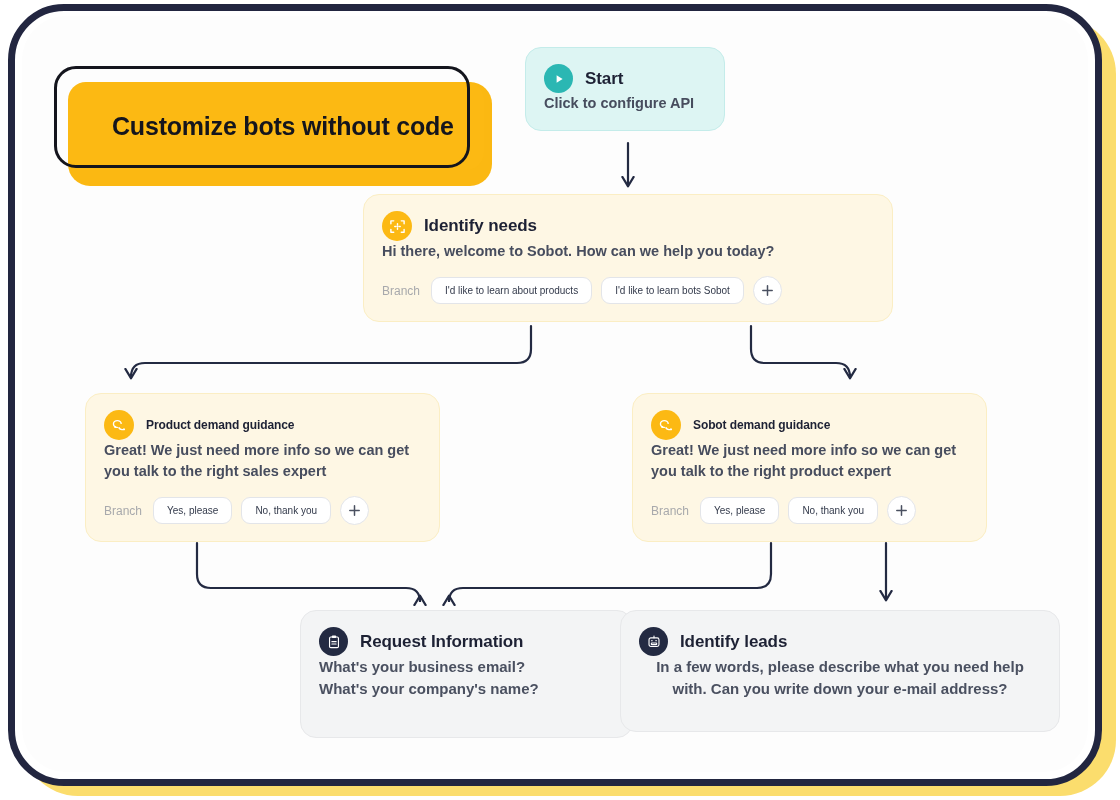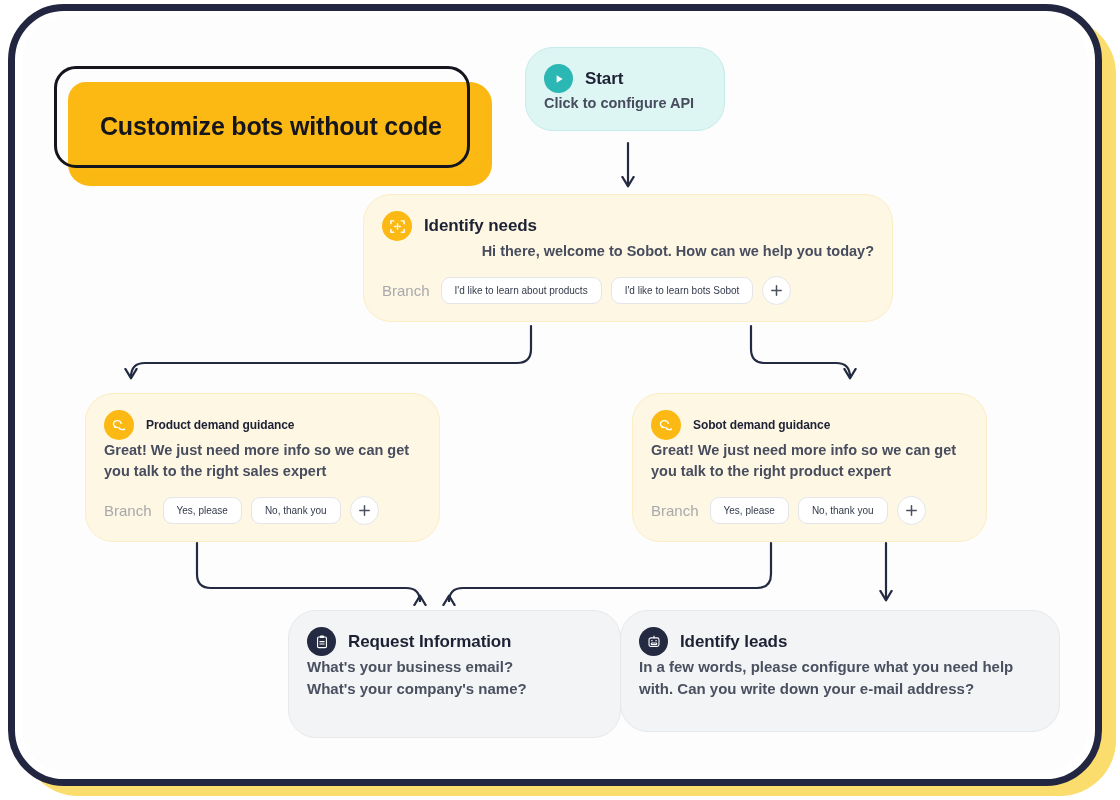--- a/index.html
+++ b/index.html
@@ -92,34 +92,34 @@
   .banner-fill {
     position: absolute;
     left: 14px;
     top: 16px;
     width: 416px;
     height: 88px;
     background: #fcb913;
     border-radius: 18px;
     display: flex;
     align-items: center;
-    padding-left: 32px;
+    padding-left: 44px;
   }
   .banner-text {
     font-size: 25px;
     font-weight: 700;
     color: #14151d;
     letter-spacing: -0.2px;
     white-space: nowrap;
   }
 
   
   .node {
     position: absolute;
-    border-radius: 28px;
+    border-radius: 16px;
     padding: 16px 18px 16px 18px;
   }
   .node.teal {
     background: #ddf5f3;
     border: 1px solid #c4ecea;
   }
   .node.cream {
     background: #fef7e4;
     border: 1px solid #fbeec4;
   }
@@ -164,21 +164,21 @@
   .avatar.dark-av { background: #232a42; width: 29px; height: 29px; }
 
   
   .branch-row {
     margin-top: 14px;
     display: flex;
     align-items: center;
     gap: 9px;
   }
   .branch-label {
-    font-size: 15px;
+    font-size: 12px;
     color: #a8a9ac;
     margin-right: 2px;
   }
   .chip {
     background: #ffffff;
     border: 1px solid #e3e5e9;
     border-radius: 9px;
     padding: 7px 13px;
     font-size: 10px;
     color: #333a4b;
@@ -192,25 +192,25 @@
     background: #ffffff;
     display: flex;
     align-items: center;
     justify-content: center;
     flex: 0 0 auto;
   }
   .plus-btn svg { display: block; }
 
   
   #node-start          { left: 525px; top: 47px;  width: 200px; }
-  #node-identify-needs { left: 363px; top: 194px; width: 530px; text-align: right; }
+  #node-identify-needs { left: 363px; top: 194px; width: 530px; }
   #node-product        { left: 85px;  top: 393px; width: 355px; }
   #node-sobot          { left: 632px; top: 393px; width: 355px; }
-  #node-request-info   { left: 288px; top: 610px; width: 333px; height: 128px;}
-  #node-identify-leads { left: 620px; top: 610px; width: 440px; height: 122px;}
+  #node-request-info   { left: 300px; top: 610px; width: 333px; height: 128px;}
+  #node-identify-leads { left: 620px; top: 610px; width: 440px; height: 122px; text-align: center;}
 </style>
 </head>
 <body>
 
 <div id="stage">
 
   <div class="frame-yellow"></div>
   <div class="frame-dark"></div>
   <div class="canvas"></div>
 
@@ -353,16 +353,16 @@
         <svg width="16" height="16" viewBox="0 0 18 18" fill="none" stroke="#ffffff" stroke-width="1.25" stroke-linejoin="round" stroke-linecap="round">
           <path d="M9 2.2 V4.3"></path>
           <rect x="3.4" y="4.4" width="11.2" height="9.6" rx="2.1"></rect>
           <rect x="5.9" y="6.7" width="1.5" height="1.5" rx="0.3" fill="#ffffff" stroke="none"></rect>
           <rect x="10.6" y="6.7" width="1.5" height="1.5" rx="0.3" fill="#ffffff" stroke="none"></rect>
           <rect x="6" y="10.1" width="6" height="1.9" rx="0.5"></rect>
         </svg>
       </span>
       <span class="node-title lg">Identify leads</span>
     </div>
-    <div class="node-body grey-body">In a few words, please configure what you need help with. Can you write down your e-mail address?</div>
+    <div class="node-body grey-body">In a few words, please describe what you need help with. Can you write down your e-mail address?</div>
   </div>
 
 </div>
 
 </body></html>

